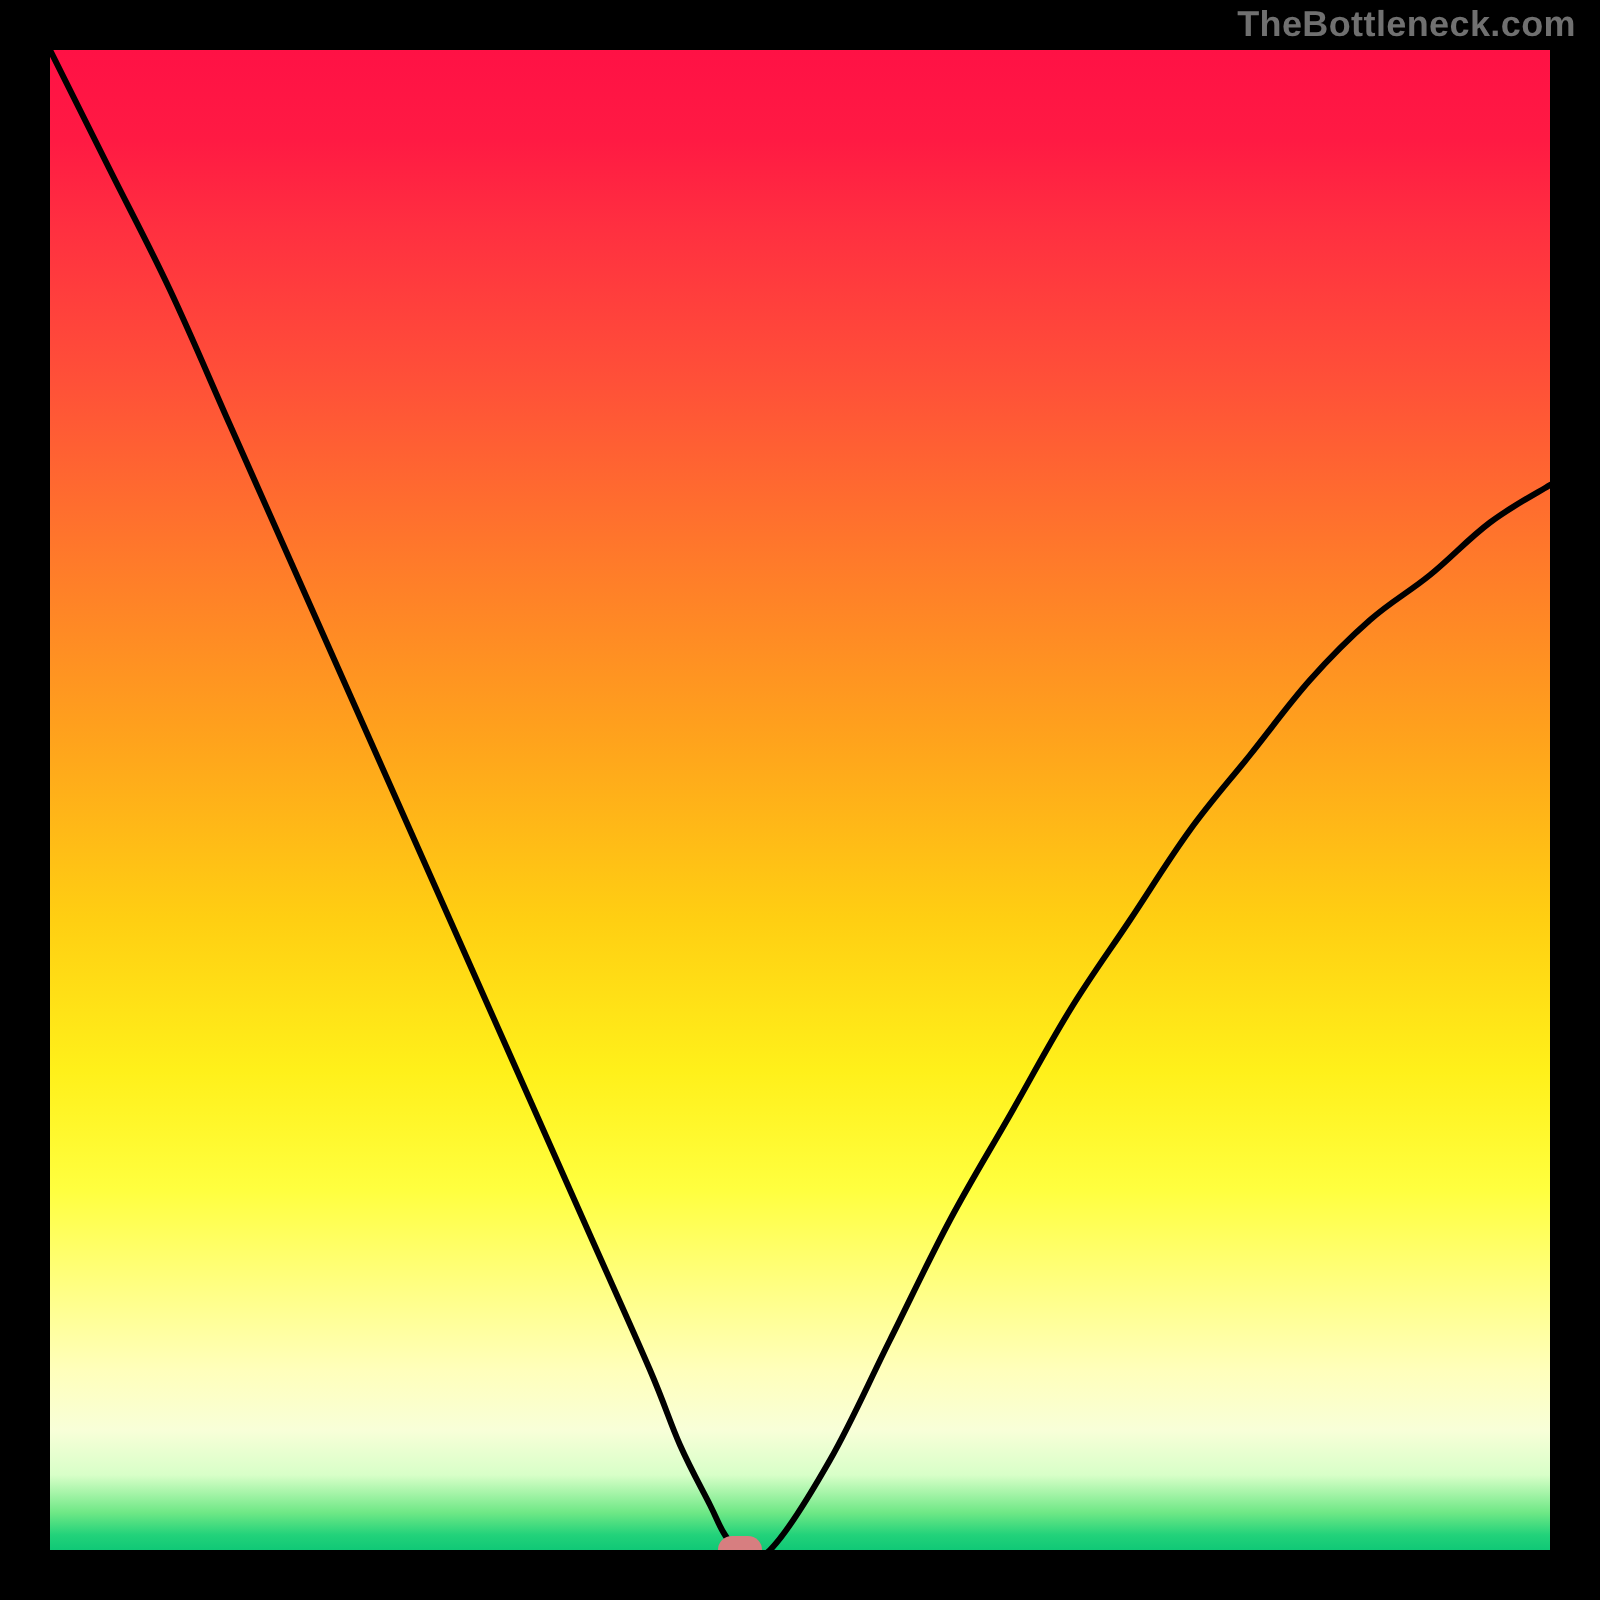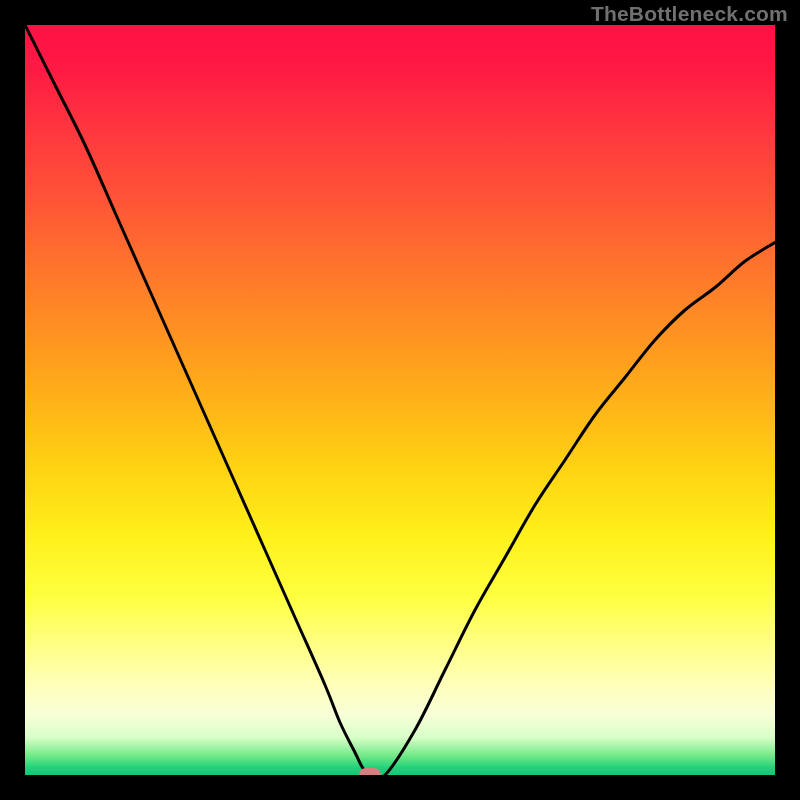--- a/index.html
+++ b/index.html
@@ -15,21 +15,21 @@
     position: relative;
     width: 800px;
     height: 800px;
     background: #000;
   }
   .watermark {
     position: absolute;
     top: 2px;
     right: 12px;
     color: #707070;
-    font-size: 21px;
+    font-size: 18px;
     font-weight: 600;
     letter-spacing: 0.2px;
     z-index: 5;
     user-select: none;
   }
   .plot-area {
     position: absolute;
     left: 25px;
     top: 25px;
     width: 750px;

